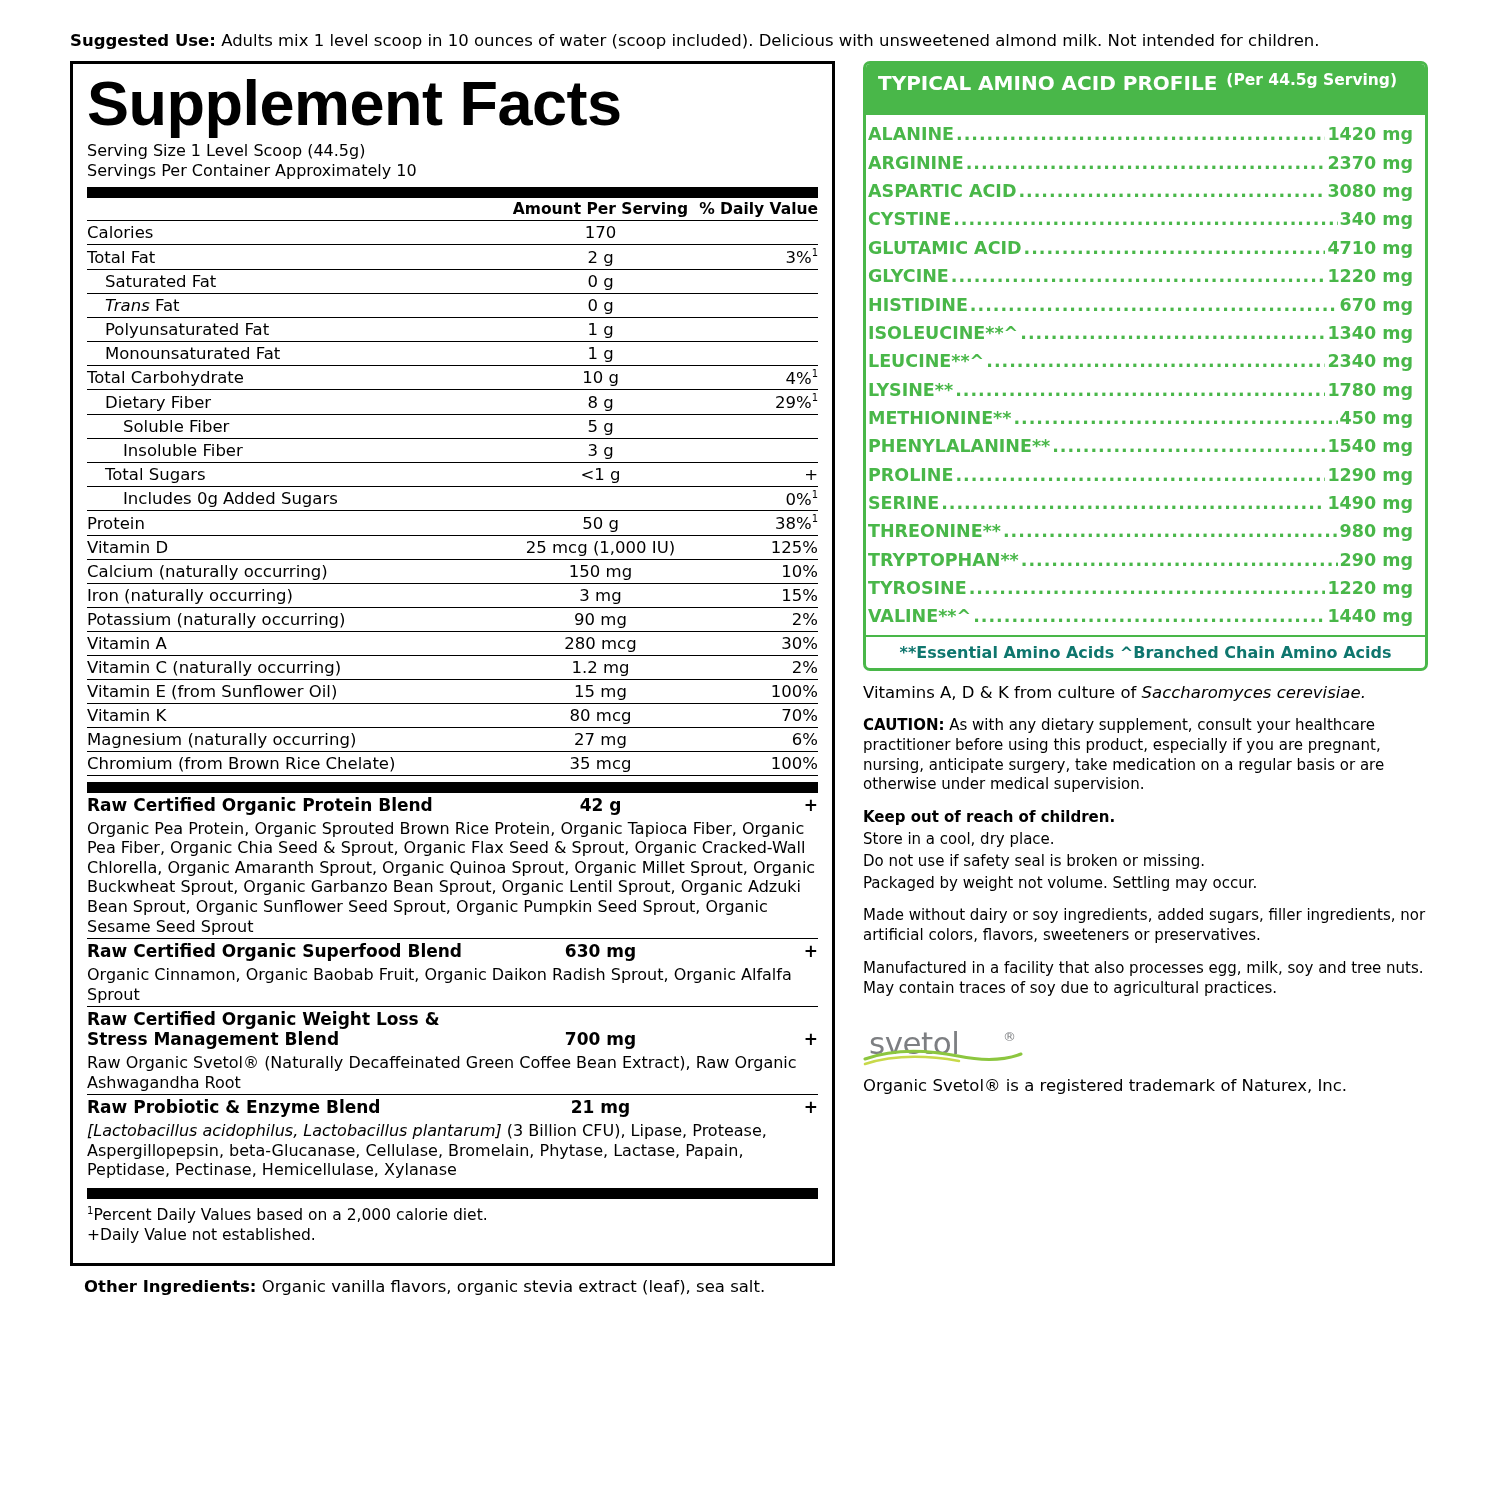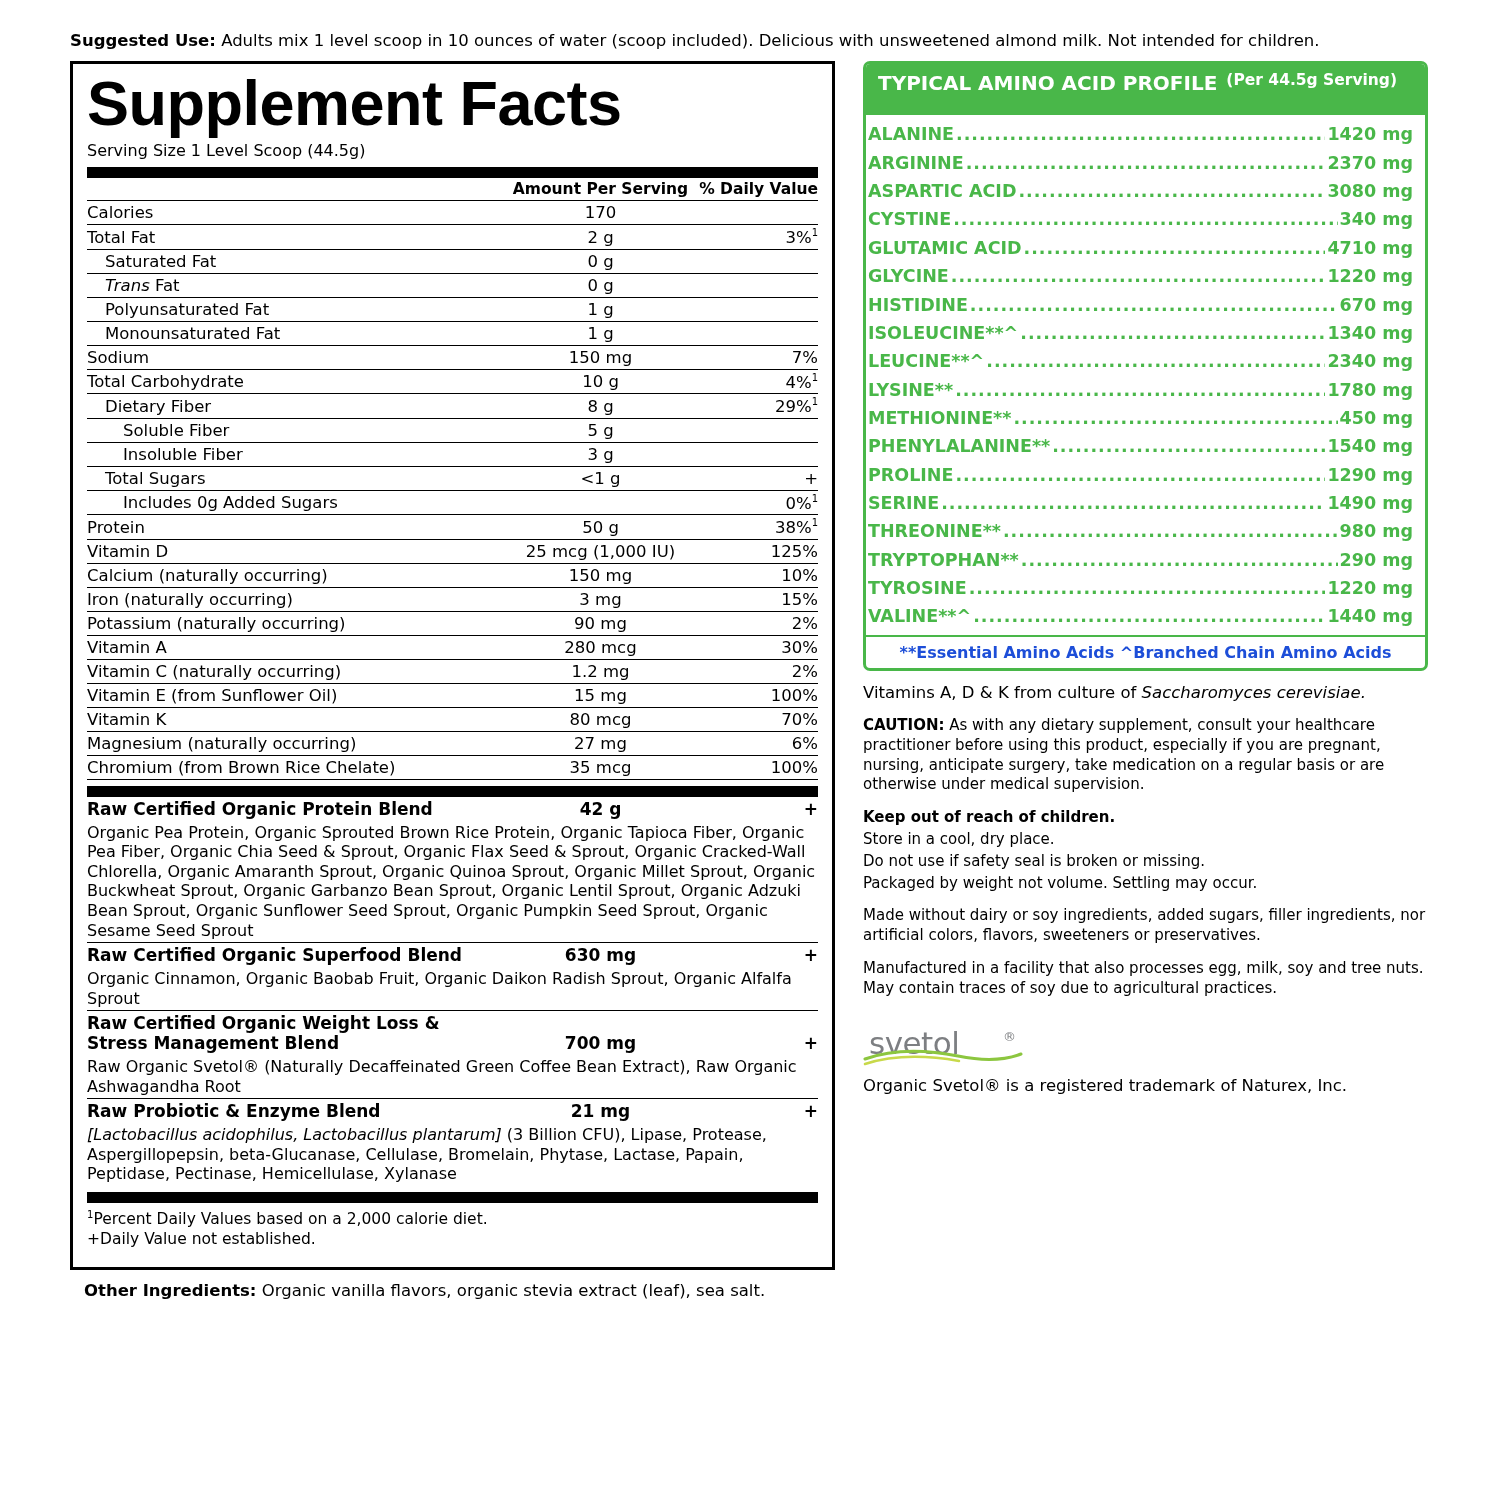--- a/index.html
+++ b/index.html
@@ -136,21 +136,21 @@
   .amino-row .dots {
     flex: 1 1 auto;
     overflow: hidden;
     white-space: nowrap;
     letter-spacing: 1px;
     margin: 0 2px;
   }
   .amino-row .val { flex: none; text-align: right; }
   .amino-foot {
     border-top: 2px solid #49b749;
-    color: #1d4ed8;
+    color: #0f766e;
     font-weight: bold;
     font-size: 16px;
     text-align: center;
     padding: 6px 4px 6px 4px;
   }
 
   
   .rtext {
     font-size: 16.5px;
     line-height: 1.3;
@@ -203,20 +203,21 @@
   <div class="suggested-use">
     <b>Suggested Use:</b><span> Adults mix 1 level scoop in 10 ounces of water (scoop included). Delicious with unsweetened almond milk. Not intended for children.</span>
   </div>
 
   <div class="columns">
 
     <div class="left-col">
       <div class="sf-panel">
         <div class="sf-title">Supplement Facts</div>
         <div class="sf-serving">Serving Size 1 Level Scoop (44.5g)</div>
+        <div class="sf-serving">Servings Per Container Approximately 10</div>
         <div class="rule-thick"></div>
 
         <table class="sf">
           <tbody id="nutrition-body">
               <tr class="hdr brow">
                 <td></td>
                 <td class="col-amt">Amount Per Serving</td>
                 <td class="col-dv">% Daily Value</td>
               </tr>
               <tr class="brow">
@@ -241,25 +242,20 @@
               </tr>
               <tr class="brow">
                 <td class="ind1">Polyunsaturated Fat</td>
                 <td class="col-amt">1 g</td>
                 <td class="col-dv"></td>
               </tr>
               <tr class="brow">
                 <td class="ind1">Monounsaturated Fat</td>
                 <td class="col-amt">1 g</td>
                 <td class="col-dv"></td>
-              </tr>
-              <tr class="brow">
-                <td>Sodium</td>
-                <td class="col-amt">150 mg</td>
-                <td class="col-dv">7%</td>
               </tr>
               <tr class="brow">
                 <td>Total Carbohydrate</td>
                 <td class="col-amt">10 g</td>
                 <td class="col-dv">4%<sup>1</sup></td>
               </tr>
               <tr class="brow">
                 <td class="ind1">Dietary Fiber</td>
                 <td class="col-amt">8 g</td>
                 <td class="col-dv">29%<sup>1</sup></td>

